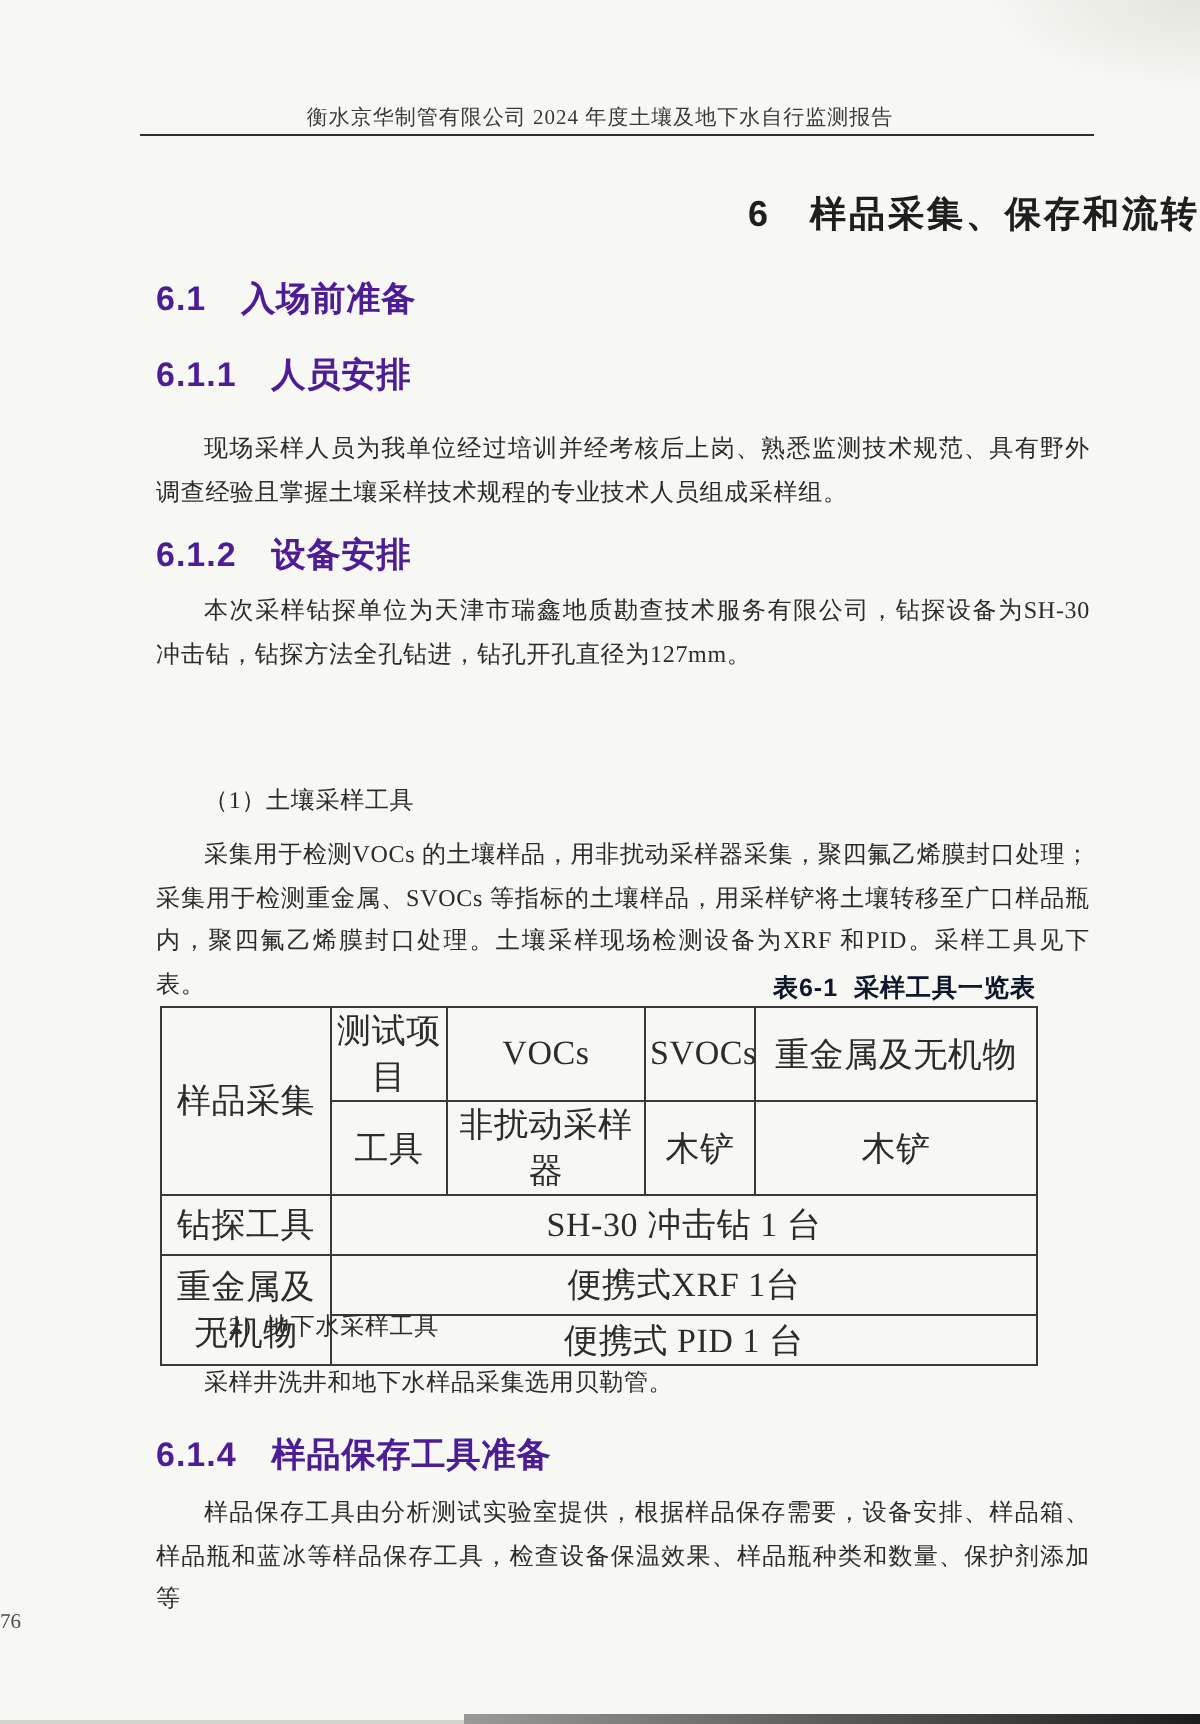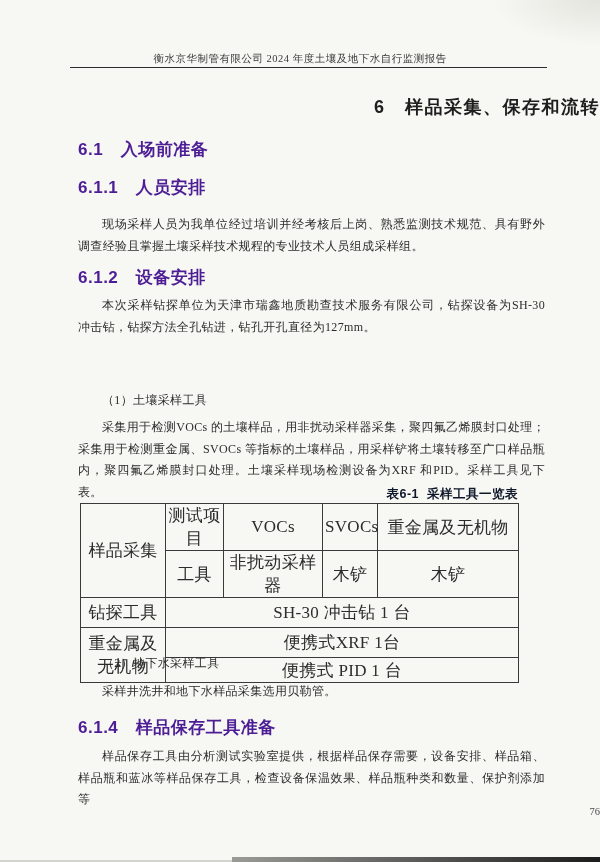--- a/index.html
+++ b/index.html
@@ -39,21 +39,21 @@
   }
   table.tools {
     position:absolute; top:503px; left:80px; width:438px;
     border-collapse:collapse; table-layout:fixed;
   }
   table.tools td {
     border:1px solid #3a3a3a; text-align:center; vertical-align:middle;
     font-size:17px; color:#2c2c2c; letter-spacing:0.3px; padding:0 2px;
   }
   .pagenum {
-    top:806px; left:0; width:100%; text-align:right;
+    top:806px; left:0; width:100%; text-align:left;
     font-size:10.5px; color:#4a4a4a;
   }
   .scan-bottom {
     bottom:0; left:232px; right:0; height:5px;
     background:linear-gradient(to right,#9a9a96,#1c1c1c);
   }
   .scan-bottom-left {
     bottom:0; left:0; width:232px; height:2px; background:#d4d4cf;
   }
   .scan-corner {

